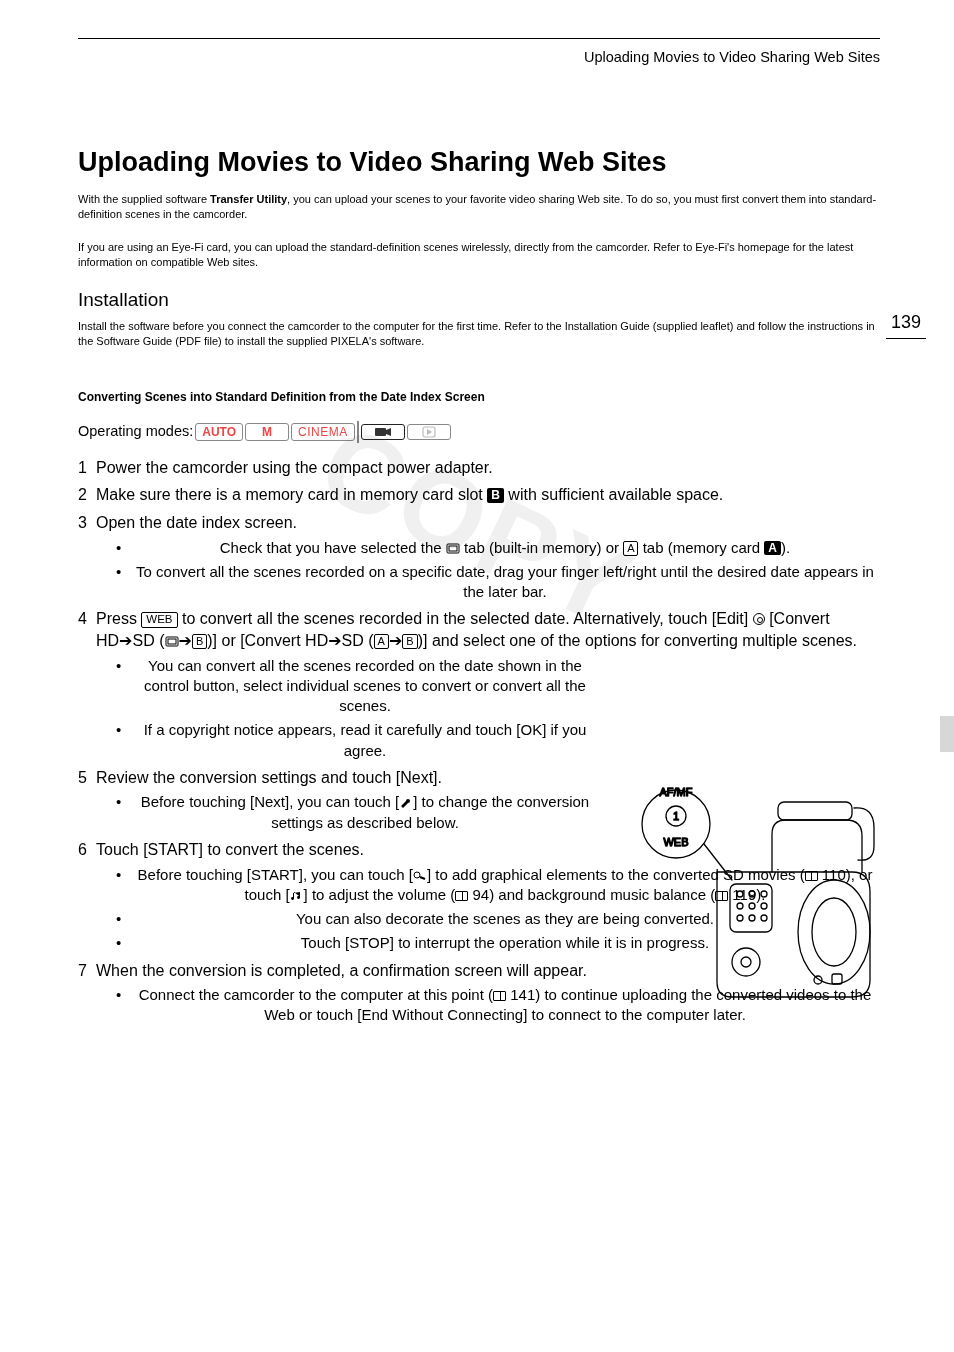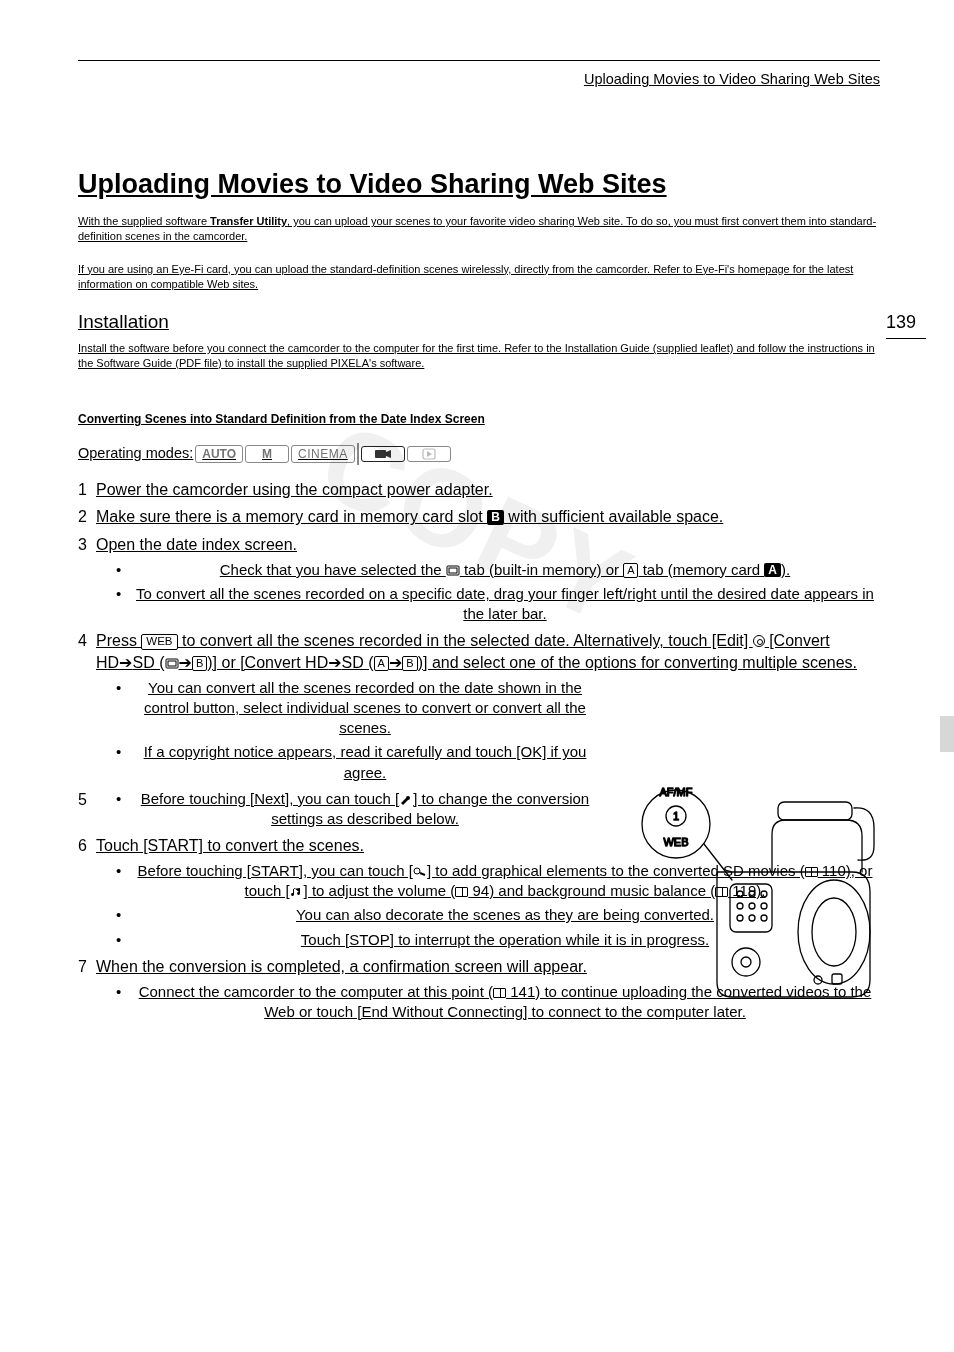--- a/index.html
+++ b/index.html
@@ -8,23 +8,22 @@
     font-size: 15.5px;
     line-height: 1.35;
     color: #000;
     background: #fff;
     width: 954px;
     min-height: 1352px;
     position: relative;
     padding: 0;
   }
   .page {
-    padding: 60px 74px 20px 78px;
+    padding: 38px 74px 20px 78px;
     position: relative;
-    text-decoration: underline;
   }
   .top-rule {
     border-top: 1px solid #000;
     height: 10px;
     margin-bottom: 0;
   }
   .running-header {
     text-align: right;
     font-size: 14.5px;
     margin-bottom: 76px;
@@ -44,21 +43,21 @@
     font-size: 19px;
     font-weight: 500;
     margin-bottom: 6px;
     font-family: Arial, sans-serif;
   }
   .page-number {
     position: absolute;
     right: 28px;
     top: 310px;
     font-size: 18px;
-    text-align: left;
+    text-align: center;
     width: 40px;
   }
   .page-number::after{
     content:"";
     display:block;
     border-bottom:1px solid #000;
     margin-top:4px;
     width: 40px;
     margin-left:auto;
   }
@@ -74,21 +73,21 @@
     gap: 2px;
     margin-bottom: 14px;
     font-size: 14.5px;
   }
   .mode-box {
     display: inline-block;
     border: 1px solid #888;
     border-radius: 3px;
     padding: 1px 6px;
     font-size: 12px;
-    color: #737373;
+    color: #ef4444;
     min-width: 44px;
     text-align: center;
     background: #fff;
     line-height: 1.2;
   }
   .mode-box.cinema{ letter-spacing:0.5px; }
   .divider-thick { display:inline-block; width:2px; height:22px; background:#888; }
   .mode-box.active-dark {
     color:#222; border-color:#222;
   }
@@ -271,20 +270,21 @@
           <rect x="1" y="1" width="12" height="9" rx="1" fill="none" stroke="#000"></rect>
           <rect x="3" y="3" width="8" height="5" fill="none" stroke="#000"></rect>
         </svg><span>➔</span><span class="inline-badge-a-outline">B</span><span>)] or [Convert HD</span><span>➔</span><span>SD (</span><span class="inline-badge-a-outline">A</span><span>➔</span><span class="inline-badge-a-outline">B</span><span>)] and select one of the options for converting multiple scenes.</span>
       <ul class="bullets wrap-right">
         <li>You can convert all the scenes recorded on the date shown in the control button, select individual scenes to convert or convert all the scenes.</li>
         <li>If a copyright notice appears, read it carefully and touch [OK] if you agree.</li>
       </ul>
     </li>
 
     <li>
+      <span>Review the conversion settings and touch [Next].</span>
       <ul class="bullets wrap-right">
         <li>
           <span>Before touching [Next], you can touch [</span><svg class="small-icon" viewBox="0 0 14 11">
               <path d="M2 9 L7 4 A2 2 0 1 1 9 6 L4 11 Z" fill="#000"></path>
             </svg><span>] to change the conversion settings as described below.</span>
         </li>
       </ul>
     </li>
 
     <li>

